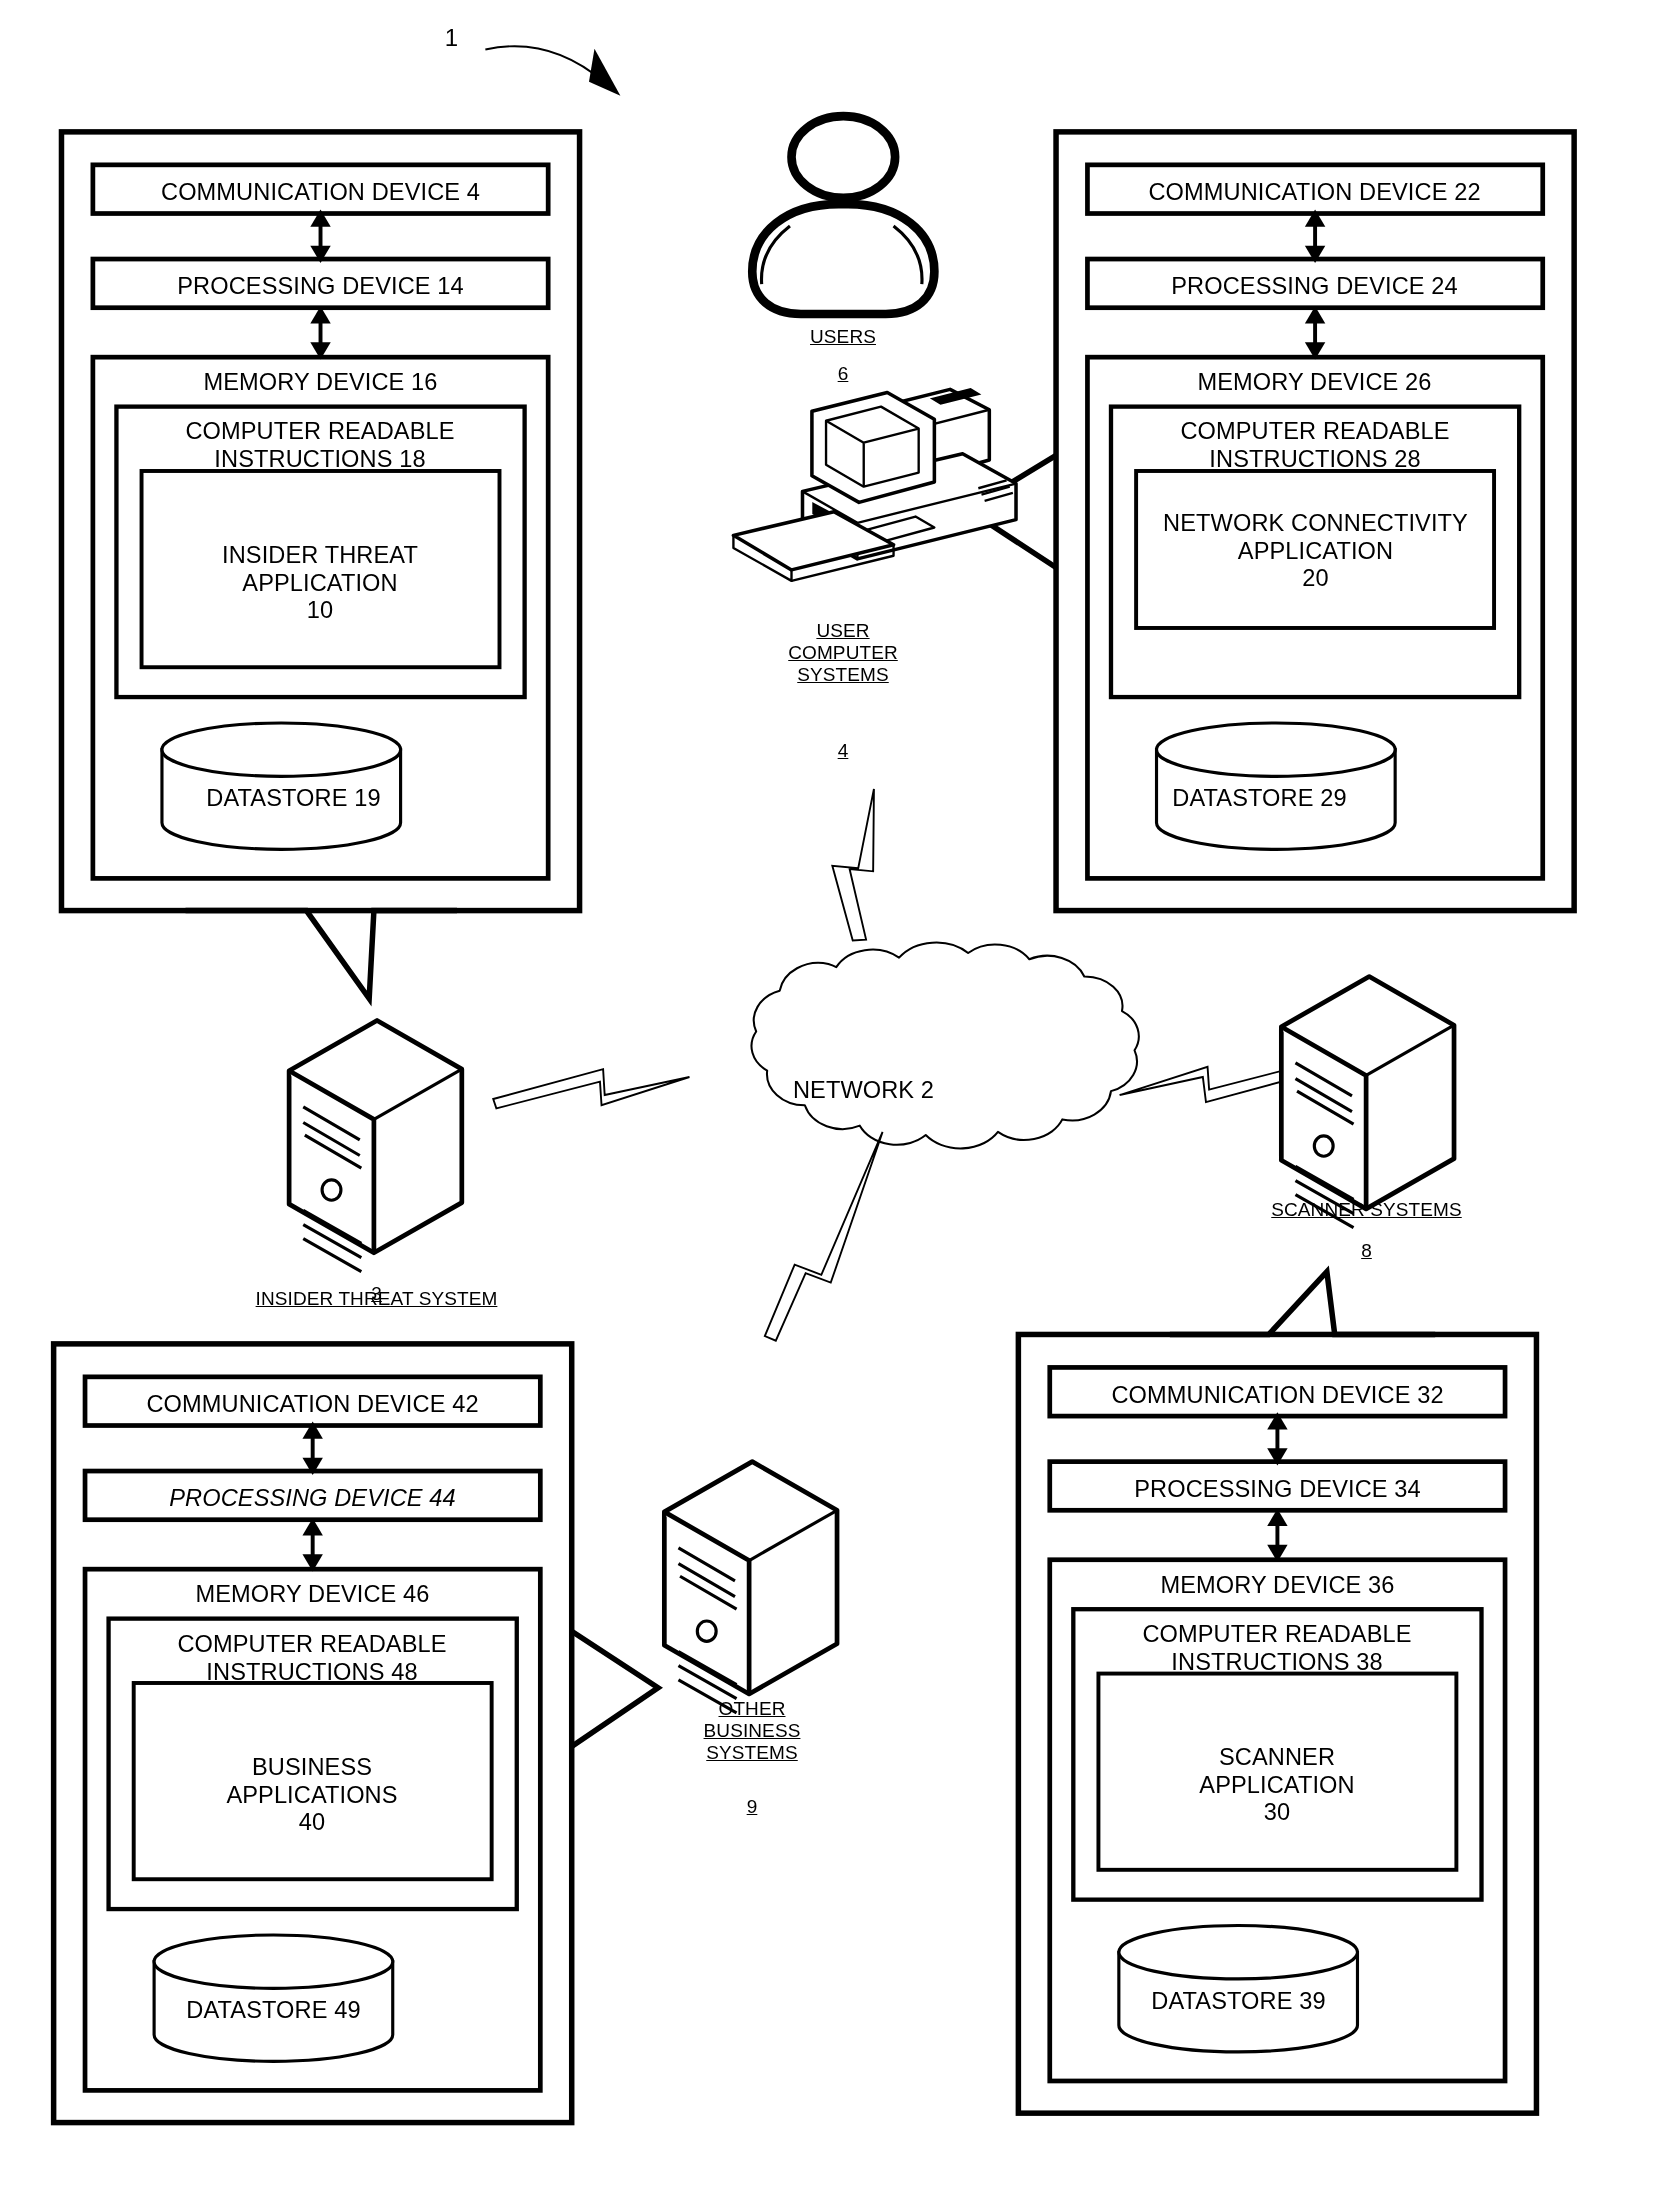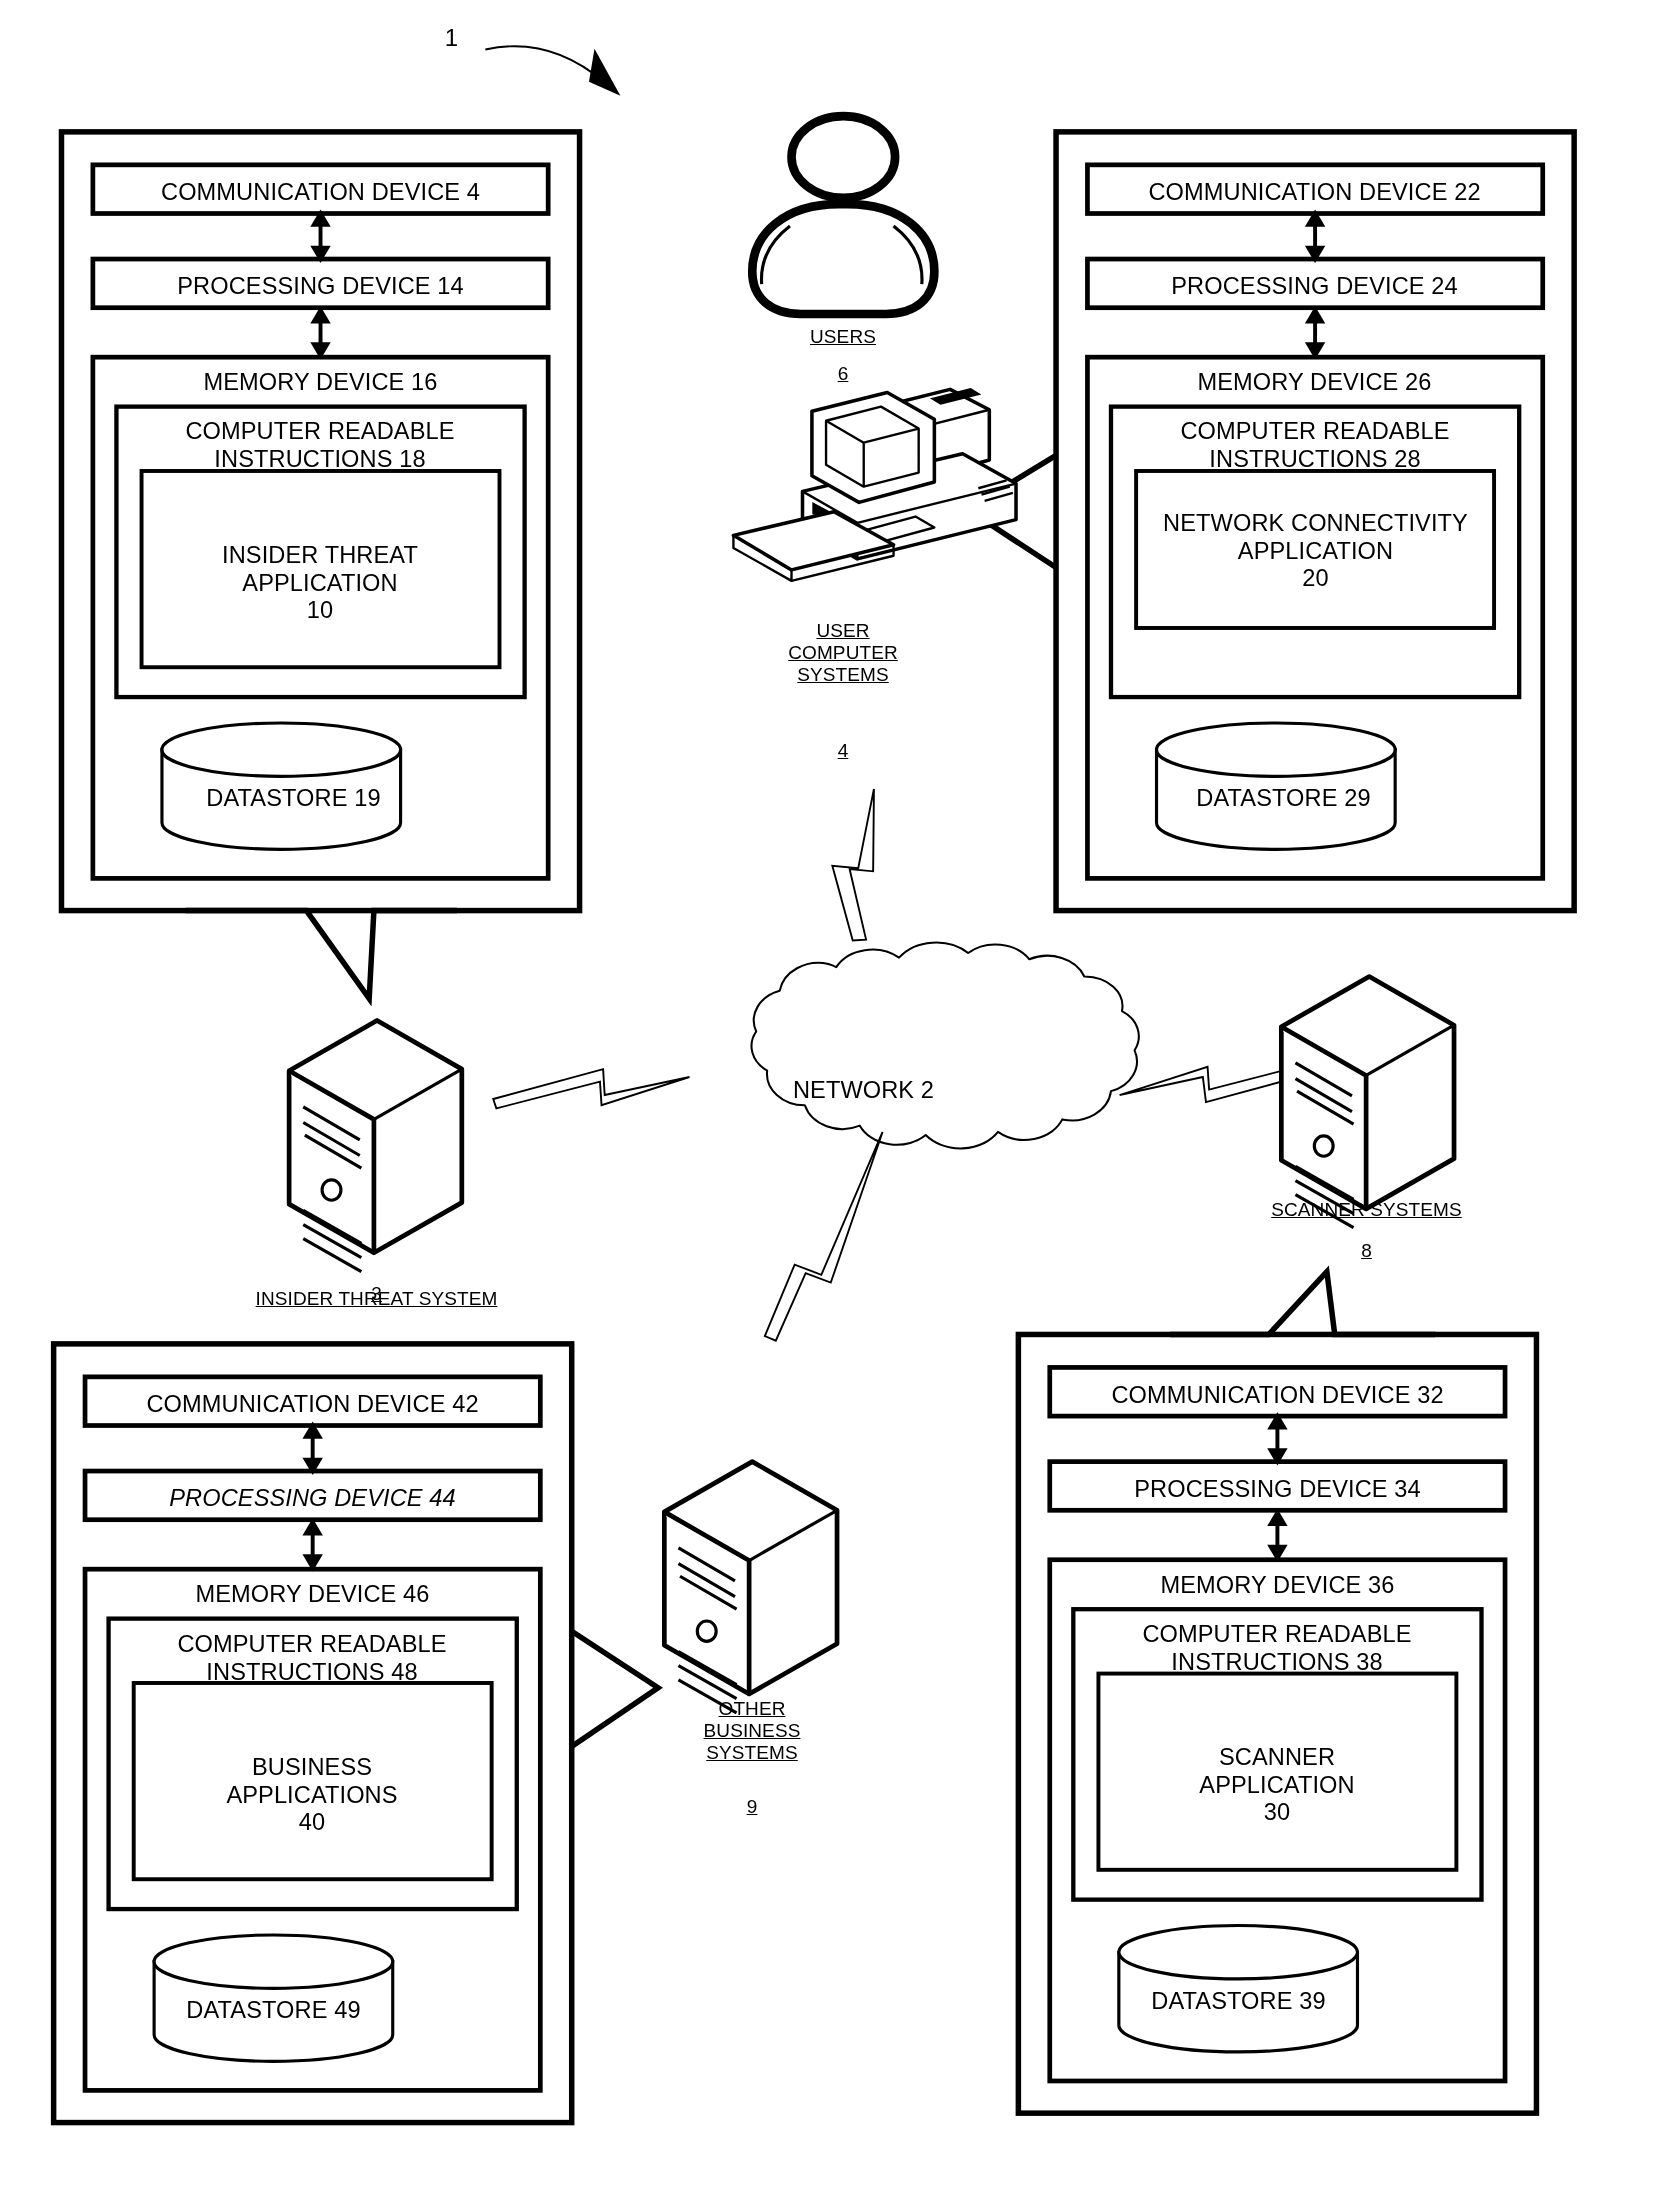--- a/index.html
+++ b/index.html
@@ -357,21 +357,21 @@
   <div class="lbl lbl-box" style="left:162px; top:785px; width:239px;margin-left:12px;">DATASTORE 19</div>
 
   <div class="lbl lbl-box" style="left:1087px; top:179px; width:455px;">COMMUNICATION DEVICE 22</div>
   <div class="lbl lbl-box" style="left:1087px; top:273px; width:455px;">PROCESSING DEVICE 24</div>
   <div class="lbl lbl-box" style="left:1087px; top:369px; width:455px;">MEMORY DEVICE 26</div>
   <div class="lbl lbl-box" style="left:1111px; top:418px; width:408px;">COMPUTER READABLE
 INSTRUCTIONS 28</div>
   <div class="lbl lbl-box" style="left:1131px; top:510px; width:369px;">NETWORK CONNECTIVITY
 APPLICATION
 20</div>
-  <div class="lbl lbl-box" style="left:1156px; top:785px; width:207px;padding-left:24px;">DATASTORE 29</div>
+  <div class="lbl lbl-box" style="left:1156px; top:785px; width:207px;">DATASTORE 29</div>
 
   <div class="lbl lbl-box" style="left:85px; top:1391px; width:455px;">COMMUNICATION DEVICE 42</div>
   <div class="lbl lbl-box" style="left:85px; top:1485px; width:455px;font-style:italic;">PROCESSING DEVICE 44</div>
   <div class="lbl lbl-box" style="left:85px; top:1581px; width:455px;">MEMORY DEVICE 46</div>
   <div class="lbl lbl-box" style="left:108px; top:1631px; width:408px;">COMPUTER READABLE
 INSTRUCTIONS 48</div>
   <div class="lbl lbl-box" style="left:133px; top:1754px; width:358px;">BUSINESS
 APPLICATIONS
 40</div>
   <div class="lbl lbl-box" style="left:154px; top:1997px; width:239px;">DATASTORE 49</div>

